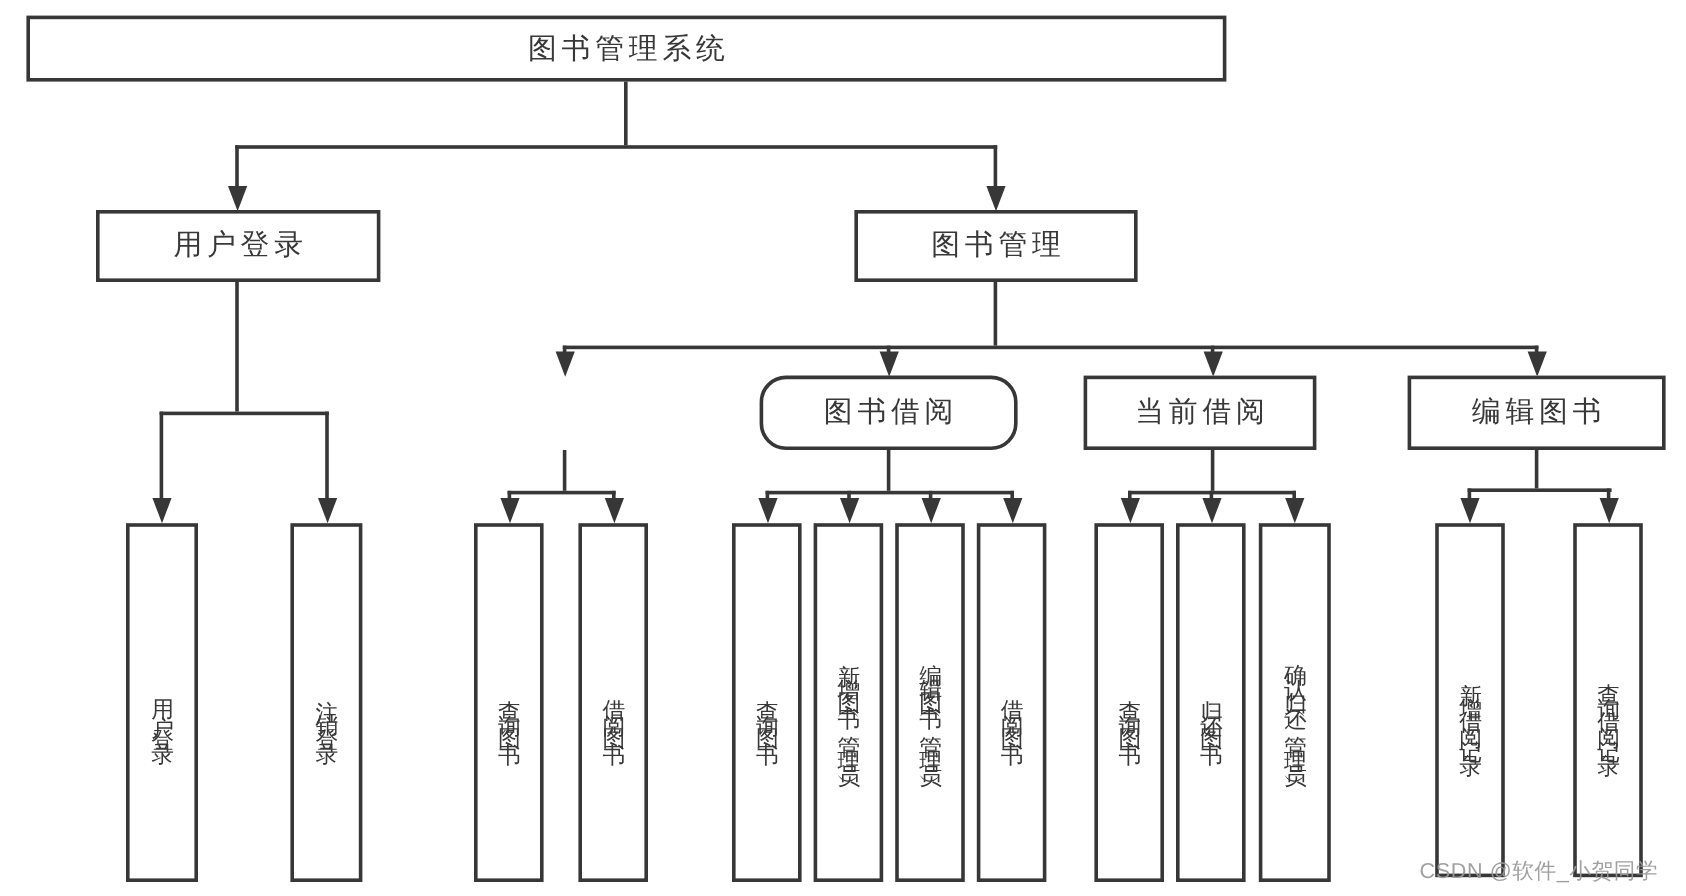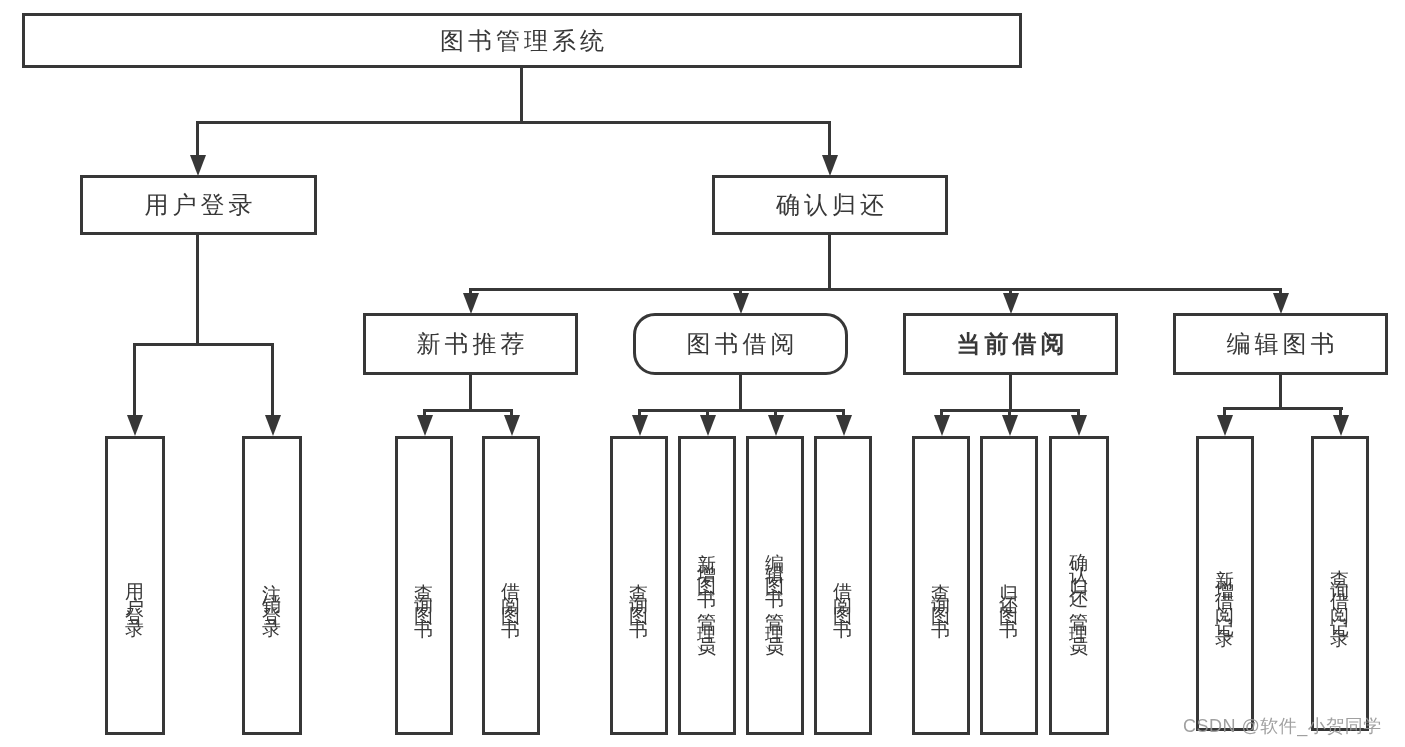--- a/index.html
+++ b/index.html
@@ -71,48 +71,45 @@
   <div class="hl" style="left:196px; top:121px; width:635px;"></div>
   <div class="vl" style="left:196px; top:121px; height:36px;"></div>
   <div class="arr" style="left:190px; top:155px;"></div>
   <div class="vl" style="left:828px; top:121px; height:36px;"></div>
   <div class="arr" style="left:822px; top:155px;"></div>
 
   <div class="node" style="left:80px; top:175px; width:237px; height:60px;">
     <span class="lbl">用户登录</span>
   </div>
   <div class="node" style="left:712px; top:175px; width:236px; height:60px;">
-    <span class="lbl">确认归还</span>
+    <span class="lbl">图书管理</span>
   </div>
 
   <div class="vl" style="left:196px; top:235px; height:108px;"></div>
   <div class="hl" style="left:133px; top:343px; width:141px;"></div>
   <div class="vl" style="left:133px; top:343px; height:73px;"></div>
   <div class="arr" style="left:127px; top:415px;"></div>
   <div class="vl" style="left:271px; top:343px; height:73px;"></div>
   <div class="arr" style="left:265px; top:415px;"></div>
 
   <div class="vl" style="left:828px; top:235px; height:53px;"></div>
   <div class="hl" style="left:469px; top:288px; width:813px;"></div>
   <div class="vl" style="left:469px; top:288px; height:8px;"></div>
   <div class="arr" style="left:463px; top:293px;"></div>
   <div class="vl" style="left:739px; top:288px; height:8px;"></div>
   <div class="arr" style="left:733px; top:293px;"></div>
   <div class="vl" style="left:1009px; top:288px; height:8px;"></div>
   <div class="arr" style="left:1003px; top:293px;"></div>
   <div class="vl" style="left:1279px; top:288px; height:8px;"></div>
   <div class="arr" style="left:1273px; top:293px;"></div>
 
-  <div class="node" style="left:363px; top:313px; width:215px; height:62px;">
-    <span class="lbl">新书推荐</span>
-  </div>
   <div class="node" style="left:633px; top:313px; width:215px; height:62px;border-radius:22px;">
     <span class="lbl">图书借阅</span>
   </div>
-  <div class="node" style="left:903px; top:313px; width:215px; height:62px;font-weight:bold;">
+  <div class="node" style="left:903px; top:313px; width:194px; height:62px;">
     <span class="lbl">当前借阅</span>
   </div>
   <div class="node" style="left:1173px; top:313px; width:215px; height:62px;">
     <span class="lbl">编辑图书</span>
   </div>
 
   <div class="vl" style="left:469px; top:375px; height:34px;"></div>
   <div class="hl" style="left:423px; top:409px; width:90px;"></div>
   <div class="vl" style="left:423px; top:409px; height:8px;"></div>
   <div class="arr" style="left:417px; top:415px;"></div>

